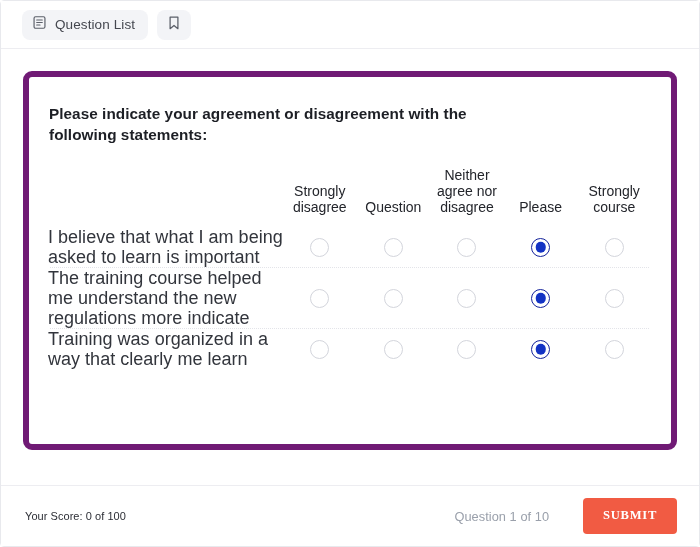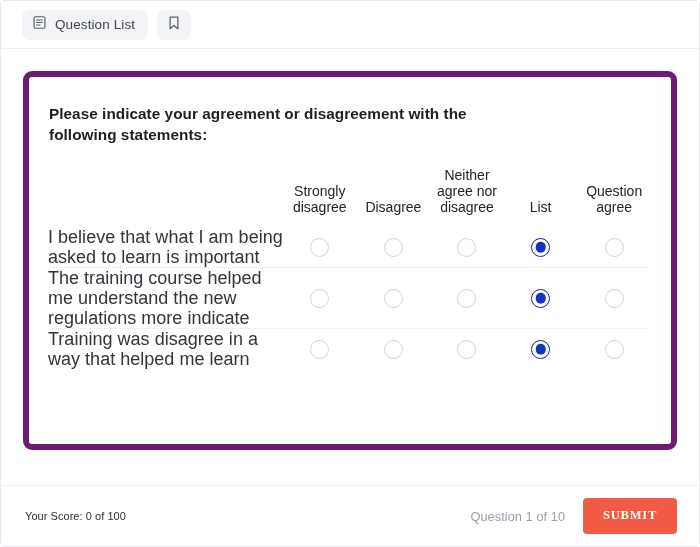--- a/index.html
+++ b/index.html
@@ -183,21 +183,21 @@
   }
   .score {
     font-size: 11px;
     color: #2c2e35;
     letter-spacing: .05px;
   }
   .footer-right {
     margin-left: auto;
     display: flex;
     align-items: center;
-    gap: 18px;
+    gap: 34px;
   }
   .qcount {
     font-size: 12.8px;
     color: #9aa0ab;
     letter-spacing: .05px;
   }
   .submit {
     background: #f15b43;
     color: #ffffff;
     border: none;
@@ -248,24 +248,24 @@
           <col class="c-opt">
             <col class="c-opt">
             <col class="c-opt">
             <col class="c-opt">
             <col class="c-opt">
         </colgroup>
         <thead>
           <tr>
             <th class="stmt-head"></th>
             <th>Strongly disagree</th>
-            <th>Disagree</th>
+            <th>Question</th>
             <th>Neither agree nor disagree</th>
-            <th>List</th>
-            <th>Question agree</th>
+            <th>Please</th>
+            <th>Strongly course</th>
           </tr>
         </thead>
         <tbody>
 
           <tr>
             <td class="stmt">I believe that what I am being asked to learn is important</td>
             <td class="opt-cell"><span class="radio"></span></td>
             <td class="opt-cell"><span class="radio"></span></td>
             <td class="opt-cell"><span class="radio"></span></td>
             <td class="opt-cell"><span class="radio checked"></span></td>
@@ -285,21 +285,21 @@
             <td class="opt-cell"><span class="radio checked"></span></td>
             <td class="opt-cell"><span class="radio"></span></td>
           </tr>
           <tr class="row-divider">
             <td colspan="6">
                 <div class="divider-line"></div>
               </td>
           </tr>
 
           <tr>
-            <td class="stmt">Training was disagree in a way that helped me learn</td>
+            <td class="stmt">Training was organized in a way that clearly me learn</td>
             <td class="opt-cell"><span class="radio"></span></td>
             <td class="opt-cell"><span class="radio"></span></td>
             <td class="opt-cell"><span class="radio"></span></td>
             <td class="opt-cell"><span class="radio checked"></span></td>
             <td class="opt-cell"><span class="radio"></span></td>
           </tr>
         </tbody>
       </table>
 
     </div>

